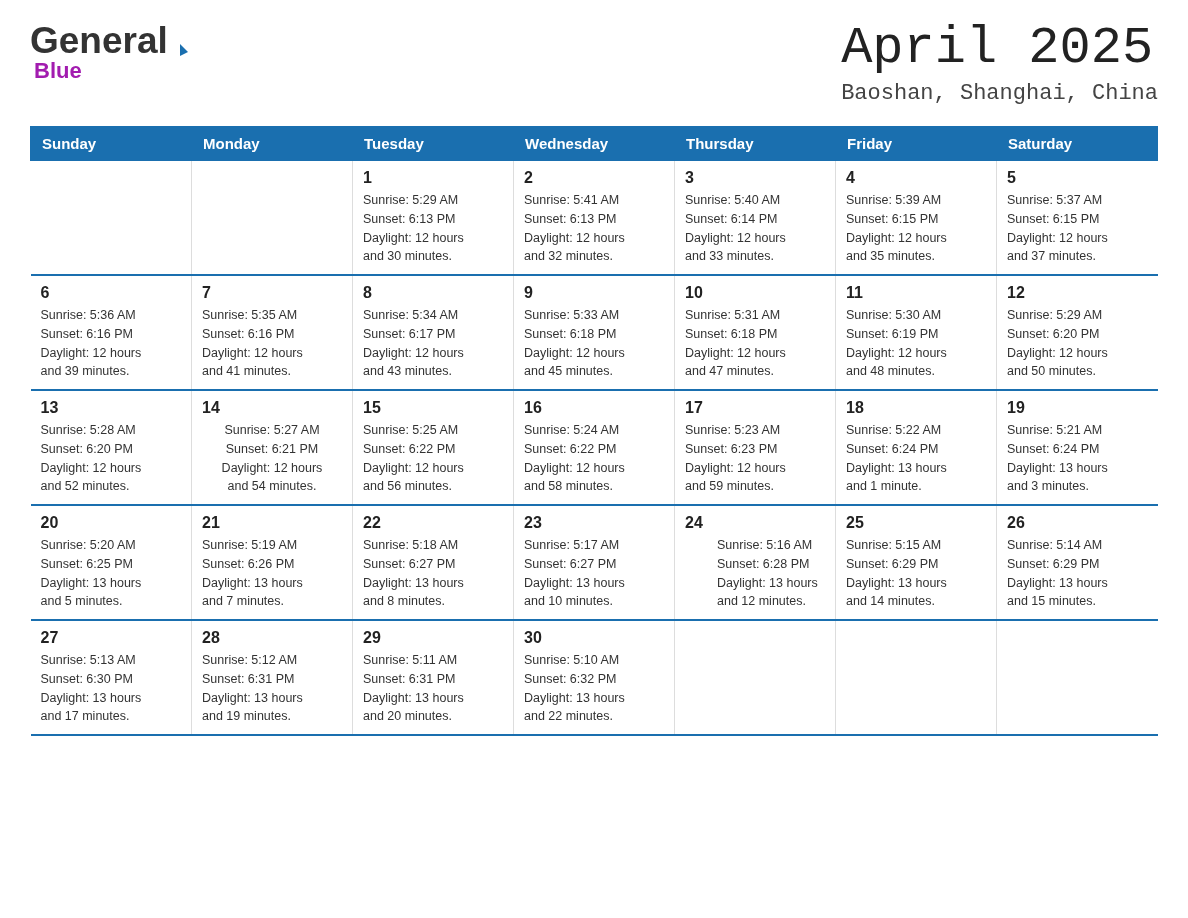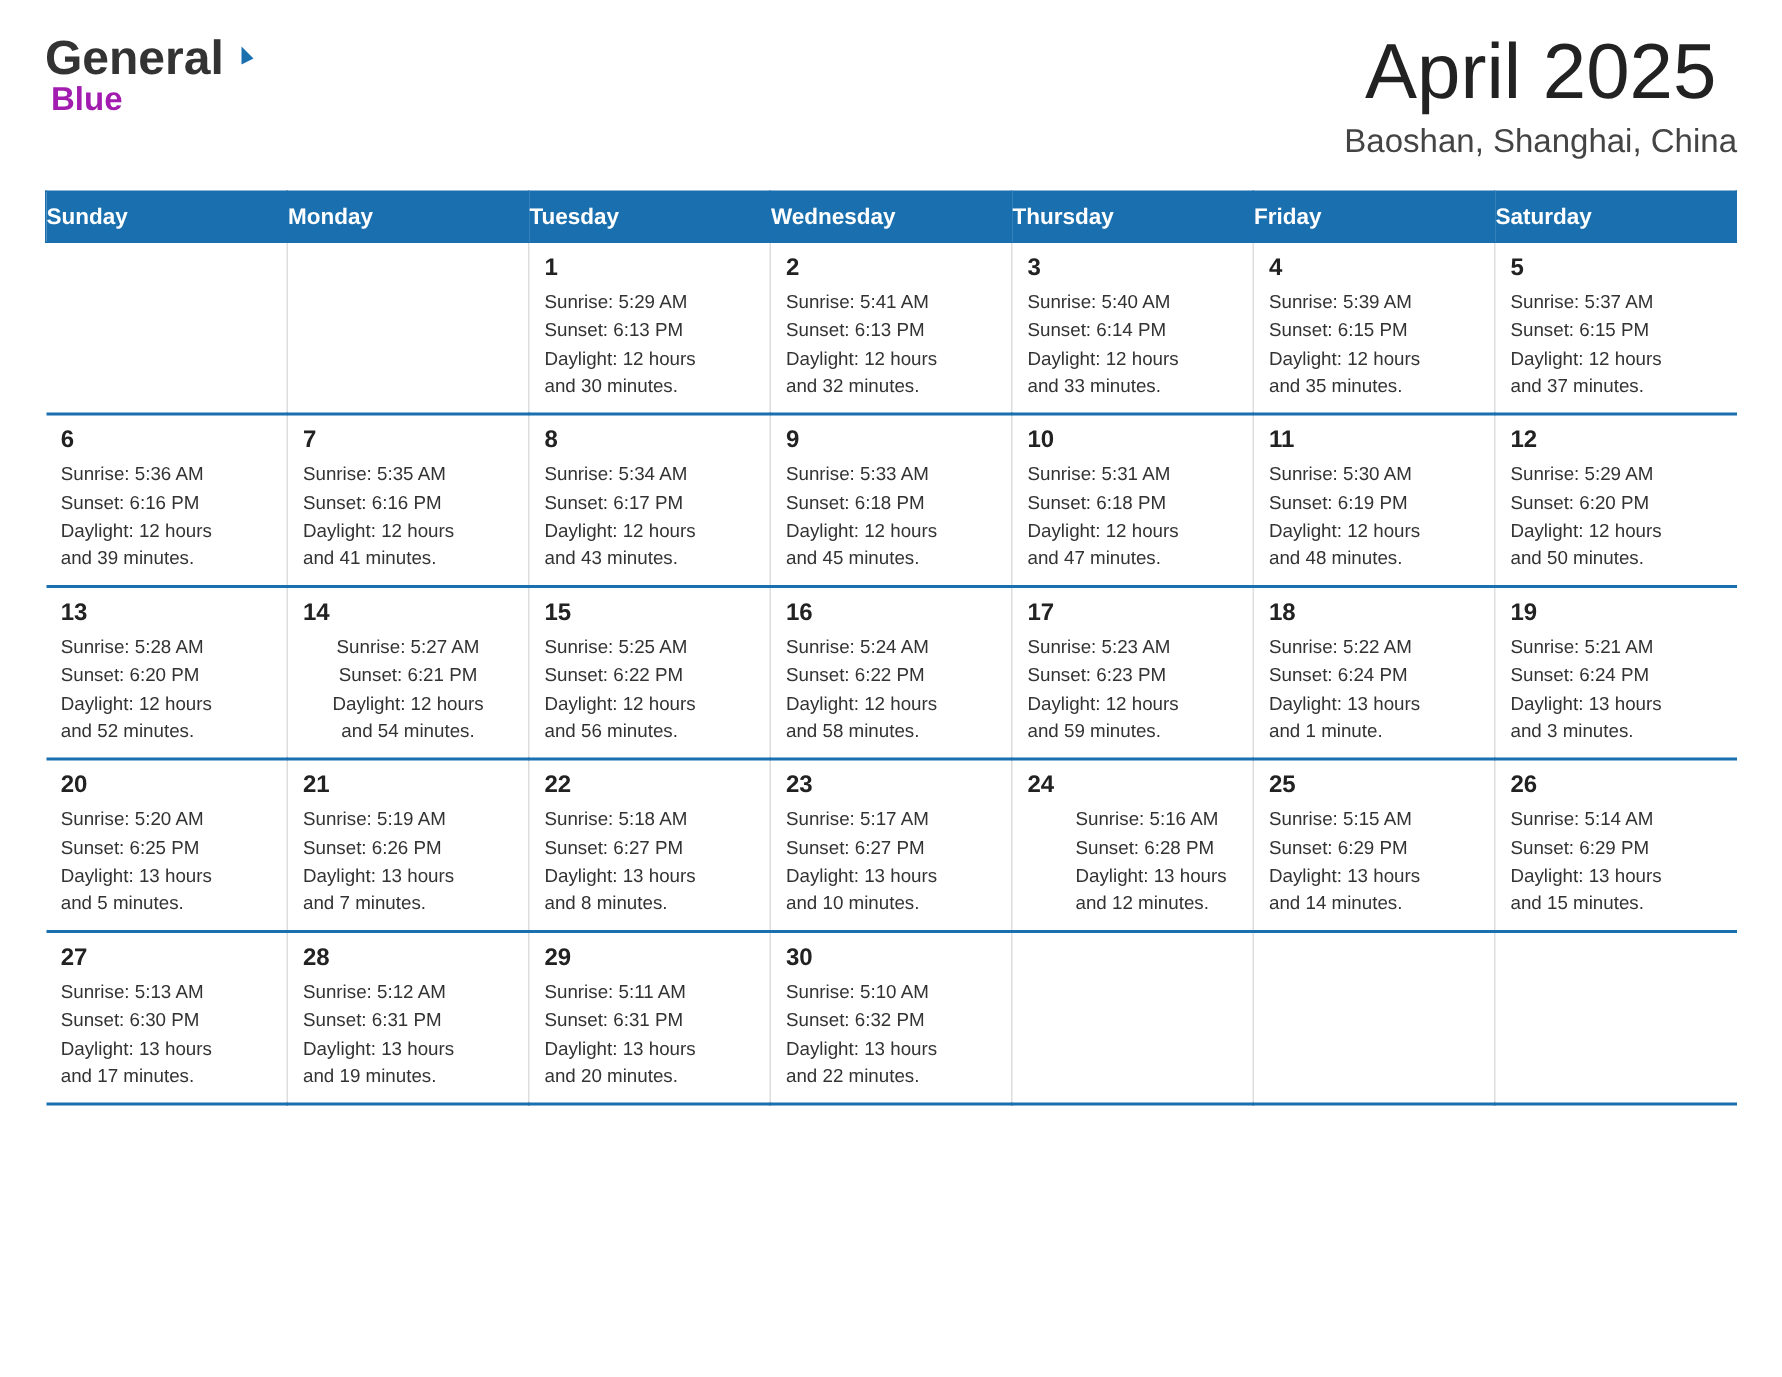--- a/index.html
+++ b/index.html
@@ -15,38 +15,39 @@
       justify-content: space-between;
       align-items: flex-start;
       margin-bottom: 20px;
     }
     .logo {
       display: flex;
       flex-direction: column;
       align-items: flex-start;
     }
     .logo-text {
-      font-size: 32px;
+      font-size: 37px;
       font-weight: bold;
       color: #333;
       display: flex;
-      align-items: center;
+      align-items: flex-end;
     }
     .logo-general {
       color: #333;
     }
     .logo-sub {
       color: #a21caf;
       font-size: 22px;
       font-weight: bold;
       margin-top: -4px;
       margin-left: 4px;
     }
     .title-section {
-      text-align: center;
+      text-align: left;
+      font-family: Liberation Mono, monospace;
     }
     .title-section h1 {
       font-size: 52px;
       font-weight: normal;
       color: #222;
       line-height: 1.1;
     }
     .title-section h2 {
       font-size: 22px;
       font-weight: normal;
@@ -55,21 +56,21 @@
     }
     .calendar {
       width: 100%;
       border-collapse: collapse;
     }
     .calendar thead tr th {
       background-color: #1a6faf;
       color: #fff;
       font-size: 15px;
       font-weight: bold;
-      padding: 8px 0;
+      padding: 8px 11px;
       text-align: left;
       border: 1px solid #1a6faf;
     }
     .calendar tbody tr {
       border-bottom: 2px solid #1a6faf;
     }
     .calendar tbody tr td {
       vertical-align: top;
       padding: 8px 10px;
       font-size: 13px;

